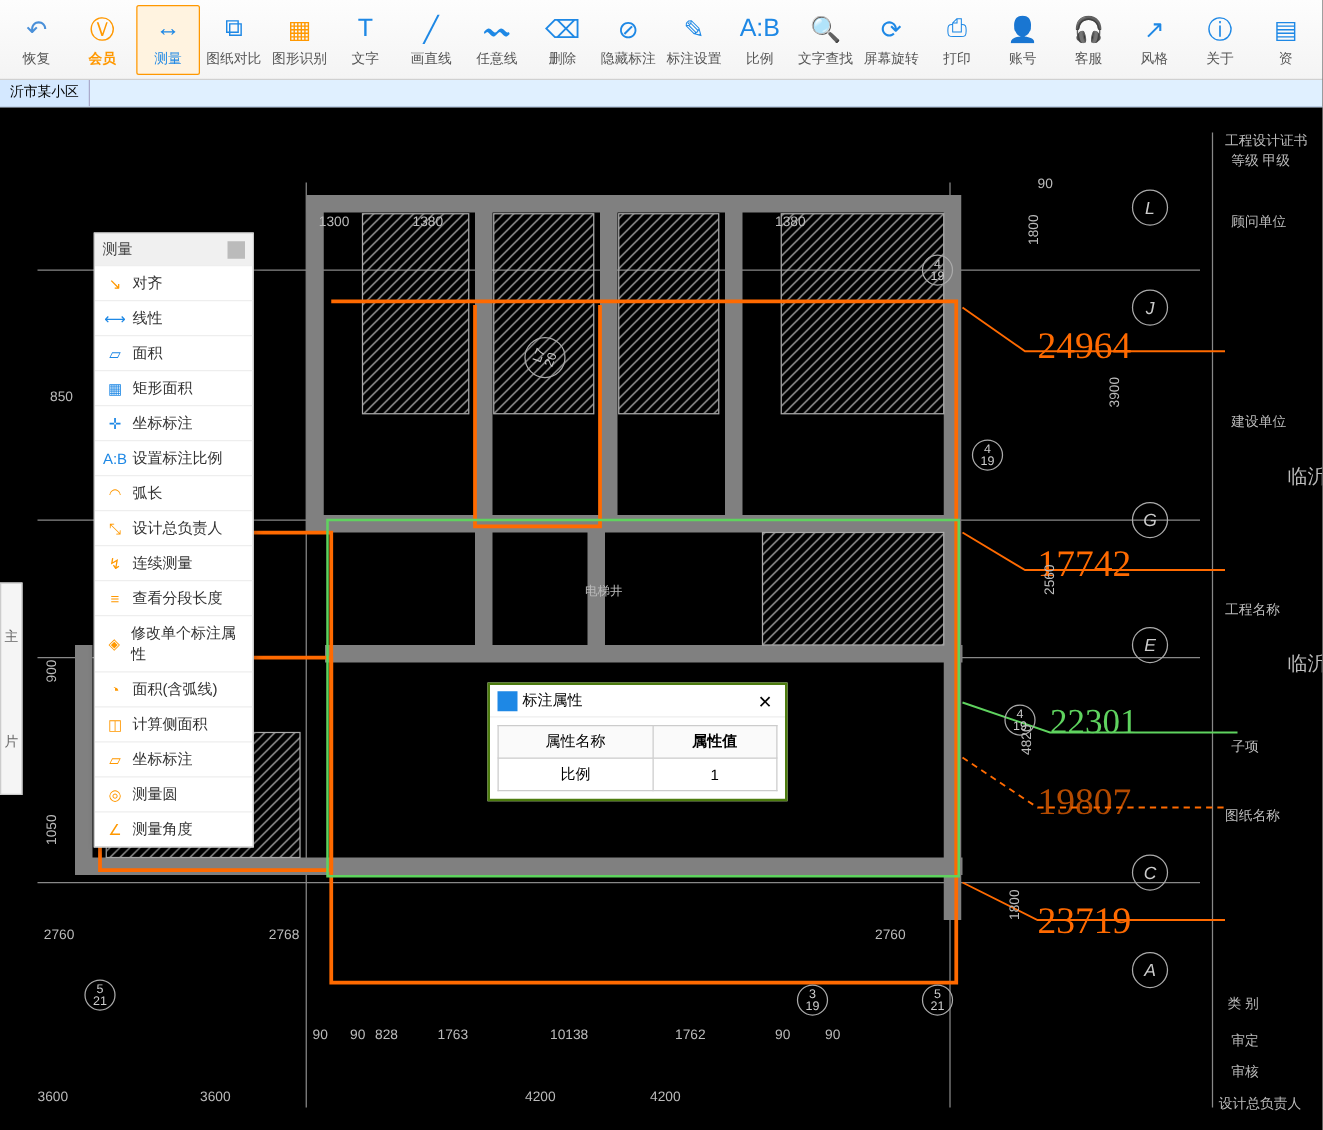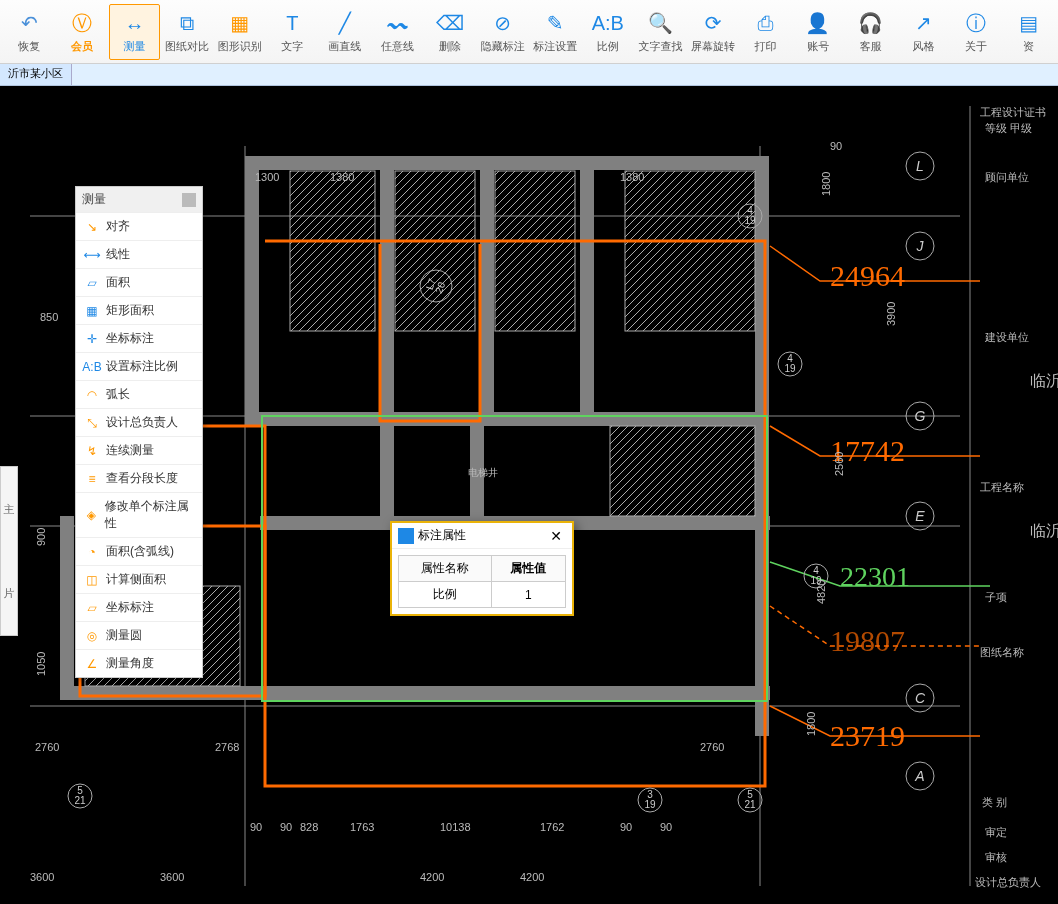--- a/index.html
+++ b/index.html
@@ -24,21 +24,21 @@
 .drawing { position: absolute; inset: 0; }
 
 
 .measure-panel { position: absolute; top: 100px; left: 75px; width: 128px; background: #fff; border: 1px solid #ccc; box-shadow: 2px 2px 6px rgba(0,0,0,0.3); z-index: 10; }
 .measure-header { background: #f0f0f0; padding: 4px 6px; font-size: 12px; color: #444; display:flex; justify-content:space-between; align-items:center; }
 .measure-header .dd { width:14px; height:14px; background:#bbb; }
 .measure-item { padding: 5px 8px; border-top: 1px solid #eee; display: flex; align-items: center; gap: 6px; cursor: pointer; font-size: 12px; color: #333; }
 .m-icon { width: 16px; height: 16px; display: inline-flex; align-items: center; justify-content: center; font-size: 12px; }
 
 
-.dialog { position: absolute; top: 435px; left: 390px; width: 184px; background: #fff; border: 2px solid #eab308; box-shadow: 3px 3px 10px rgba(0,0,0,0.4); z-index: 20; }
+.dialog { position: absolute; top: 460px; left: 390px; width: 240px; background: #fff; border: 2px solid #4d7c0f; box-shadow: 3px 3px 10px rgba(0,0,0,0.4); z-index: 20; }
 .dialog-header { background: #fff; padding: 4px 6px; display: flex; justify-content: space-between; align-items: center; font-size: 12px; border-bottom: 1px solid #eee; }
 .dialog-header .dlg-icon { width: 16px; height: 16px; background: #1e88e5; display:inline-block; margin-right:4px; vertical-align:middle; }
 .dialog-header .close-btn { cursor: pointer; font-size: 14px; padding: 0 4px; }
 .dialog-body { padding: 6px; }
 .prop-table { width: 100%; border-collapse: collapse; }
 .prop-table th, .prop-table td { border: 1px solid #ccc; padding: 4px 6px; text-align: center; font-size: 12px; }
 .prop-table th { background: #fafafa; font-weight: normal; }
 .prop-table th.valcol { font-weight: bold; margin-top: 20px; }
 .color-swatch { width: 90px; height: 16px; background: #e85a1a; display: inline-block; border: 1px solid #999; }
 

